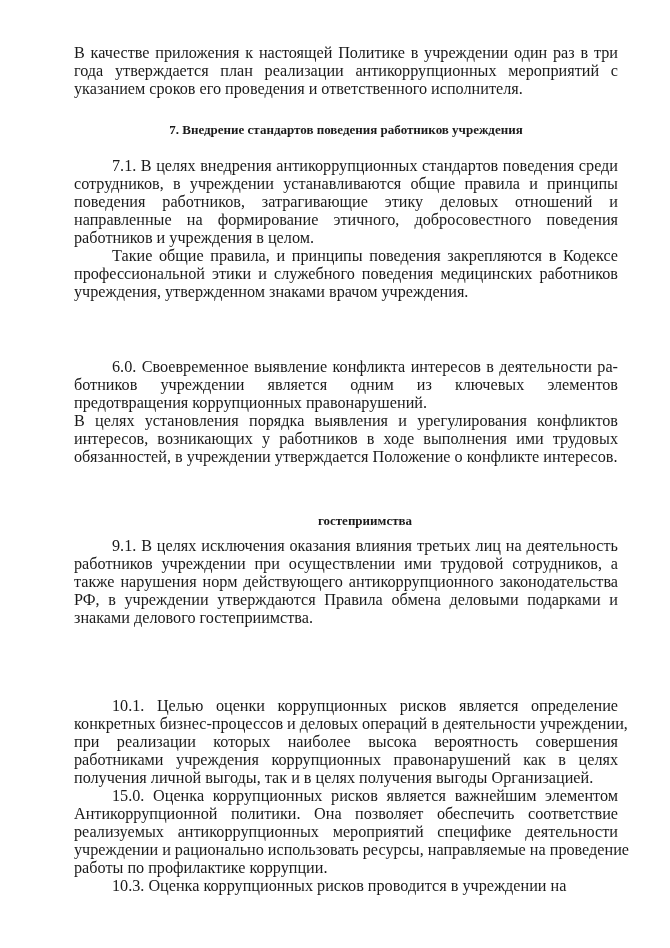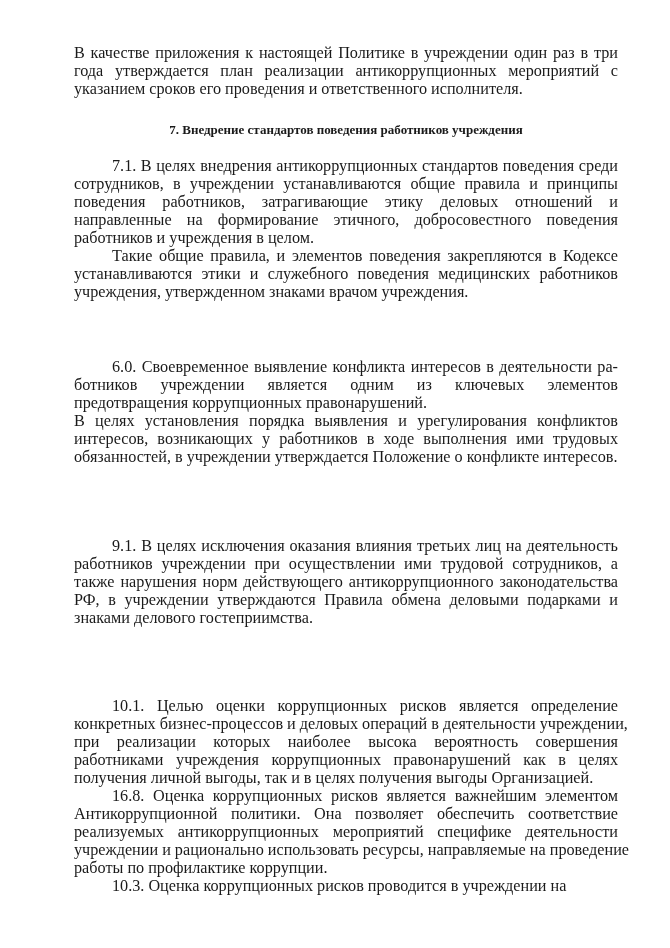--- a/index.html
+++ b/index.html
@@ -36,53 +36,54 @@
 
   <div class="heading" style="top:121px">7. Внедрение стандартов поведения работников учреждения</div>
   <div>
     <div class="line indent" style="top:157px">7.1. В целях внедрения антикоррупционных стандартов поведения среди</div>
     <div class="line" style="top:175px">сотрудников, в учреждении устанавливаются общие правила и принципы</div>
     <div class="line" style="top:193px">поведения работников, затрагивающие этику деловых отношений и</div>
     <div class="line" style="top:211px">направленные на формирование этичного, добросовестного поведения</div>
     <div class="line last" style="top:229px">работников и учреждения в целом.</div>
   </div>
   <div>
-    <div class="line indent" style="top:247px">Такие общие правила, и элементов поведения закрепляются в Кодексе</div>
-    <div class="line" style="top:265px">устанавливаются этики и служебного поведения медицинских работников</div>
+    <div class="line indent" style="top:247px">Такие общие правила, и принципы поведения закрепляются в Кодексе</div>
+    <div class="line" style="top:265px">профессиональной этики и служебного поведения медицинских работников</div>
     <div class="line last" style="top:283px">учреждения, утвержденном знаками врачом учреждения.</div>
   </div>
 
   <div>
     <div class="line indent" style="top:358px">6.0. Своевременное выявление конфликта интересов в деятельности ра-</div>
     <div class="line" style="top:376px">ботников учреждении является одним из ключевых элементов</div>
     <div class="line last" style="top:394px">предотвращения коррупционных правонарушений.</div>
   </div>
   <div>
     <div class="line" style="top:412px">В целях установления порядка выявления и урегулирования конфликтов</div>
     <div class="line" style="top:430px">интересов, возникающих у работников в ходе выполнения ими трудовых</div>
     <div class="line last" style="top:448px">обязанностей, в учреждении утверждается Положение о конфликте интересов.</div>
   </div>
 
+  <div class="heading" style="top:512px; left:112px; width:506px;">гостеприимства</div>
   <div>
     <div class="line indent" style="top:537px">9.1. В целях исключения оказания влияния третьих лиц на деятельность</div>
     <div class="line" style="top:555px">работников учреждении при осуществлении ими трудовой сотрудников, а</div>
     <div class="line" style="top:573px">также нарушения норм действующего антикоррупционного законодательства</div>
     <div class="line" style="top:591px">РФ, в учреждении утверждаются Правила обмена деловыми подарками и</div>
     <div class="line last" style="top:609px">знаками делового гостеприимства.</div>
   </div>
 
   <div>
     <div class="line indent" style="top:697px">10.1. Целью оценки коррупционных рисков является определение</div>
     <div class="line" style="top:715px">конкретных бизнес-процессов и деловых операций в деятельности учреждении,</div>
     <div class="line" style="top:733px">при реализации которых наиболее высока вероятность совершения</div>
     <div class="line" style="top:751px">работниками учреждения коррупционных правонарушений как в целях</div>
     <div class="line last" style="top:769px">получения личной выгоды, так и в целях получения выгоды Организацией.</div>
   </div>
   <div>
-    <div class="line indent" style="top:787px">16.8. Оценка коррупционных рисков является важнейшим элементом</div>
+    <div class="line indent" style="top:787px">15.0. Оценка коррупционных рисков является важнейшим элементом</div>
     <div class="line" style="top:805px">Антикоррупционной политики. Она позволяет обеспечить соответствие</div>
     <div class="line" style="top:823px">реализуемых антикоррупционных мероприятий специфике деятельности</div>
     <div class="line" style="top:841px">учреждении и рационально использовать ресурсы, направляемые на проведение</div>
     <div class="line last" style="top:859px">работы по профилактике коррупции.</div>
   </div>
   <div>
     <div class="line indent last" style="top:877px">10.3. Оценка коррупционных рисков проводится в учреждении на</div>
   </div>
 
 </div>

